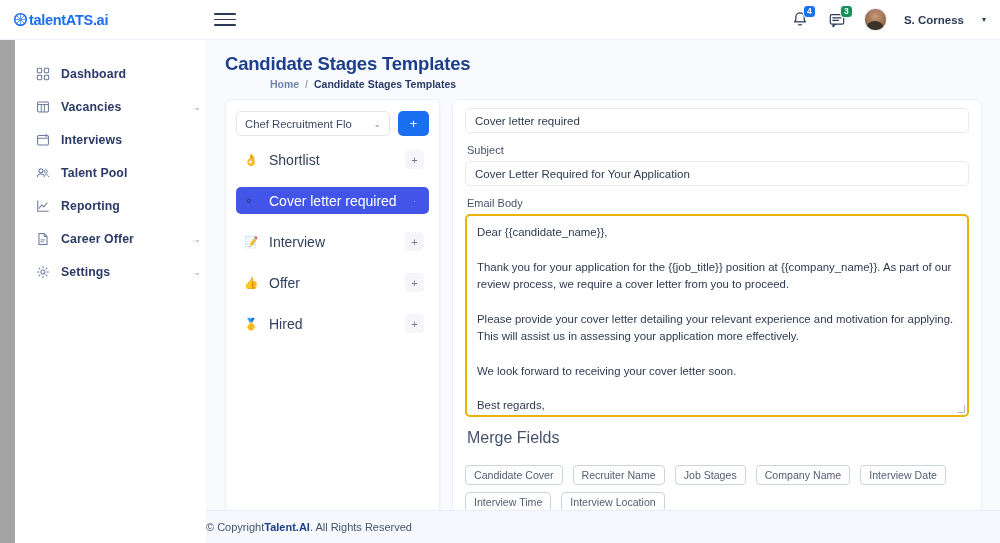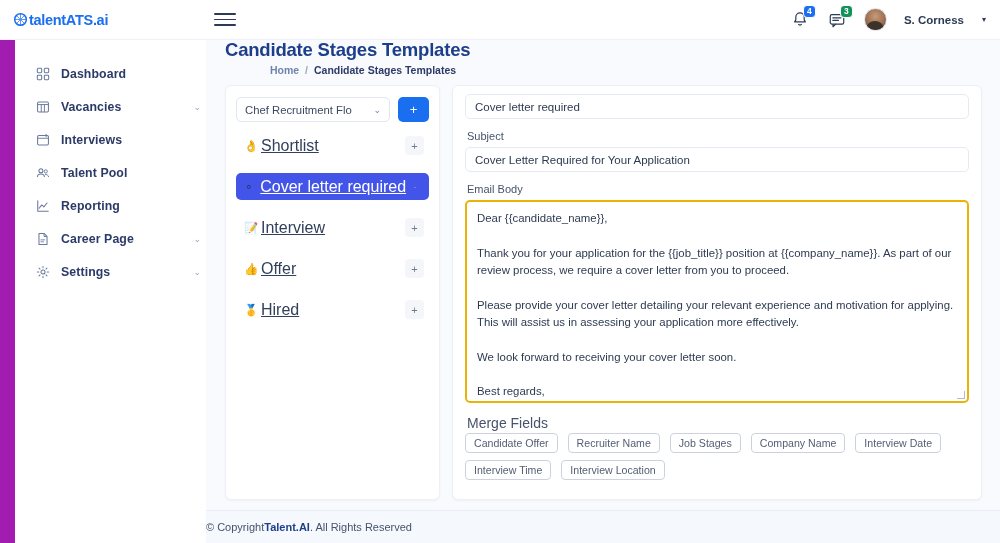--- a/index.html
+++ b/index.html
@@ -4,21 +4,21 @@
 <style>
   * { box-sizing: border-box; }
   html, body {
     margin: 0; padding: 0;
     width: 1000px; height: 543px;
     overflow: hidden;
     font-family: "Liberation Sans", sans-serif;
     background: #ffffff;
     color: #2b3674;
   }
-  .app { position: relative; width: 1000px; height: 543px; background:#a21caf; }
+  .app { position: relative; width: 1000px; height: 543px; background:#a3a3a3; }
 
   
   .topbar {
     position: absolute; top:0; left:0; width:1000px; height:40px;
     background:#ffffff; display:flex; align-items:center;
     border-bottom:1px solid #eef1f8; z-index:5;
   }
   .logo-wrap { width:206px; display:flex; align-items:center; padding-left:13px; gap:1px; }
   .logo-mark { width:15px; height:15px; position:relative; flex:0 0 auto; }
   .logo-text { font-size:14.5px; font-weight:bold; color:#1a6ef0; letter-spacing:-0.3px; }
@@ -53,21 +53,21 @@
   }
   .nav-item {
     display:flex; align-items:center; height:33px; padding:0 16px 0 21px;
     cursor:pointer; gap:11px;
   }
   .nav-ico { width:14px; height:14px; flex:0 0 auto; display:block; }
   .nav-label { font-size:12.3px; font-weight:bold; color:#2b3a67; letter-spacing:0.1px; }
   .nav-chev { margin-left:auto; color:#9aa5bd; font-size:9px; }
 
   
-  .main { position:absolute; top:26px; left:206px; width:794px; height:503px; background:#f8fafd; }
+  .main { position:absolute; top:40px; left:206px; width:794px; height:503px; background:#f8fafd; }
   .page-head { padding:13px 0 0 19px; }
   .page-title { font-size:18.5px; font-weight:bold; color:#1d3f8b; letter-spacing:-0.2px; }
   .crumbs { margin-top:3px; font-size:10.5px; font-weight:bold; }
   .crumb-home { color:#6f84ad; cursor:pointer;margin-left:45px; }
   .crumb-sep { color:#9aa5bd; margin:0 3px; }
   .crumb-cur { color:#2b3a67; }
 
   .content { display:flex; gap:12px; padding:9px 18px 0 19px; }
 
   
@@ -87,21 +87,21 @@
     width:31px; height:25px; background:#1a6ef0; border-radius:5px; color:#fff;
     display:flex; align-items:center; justify-content:center; font-size:13px; cursor:pointer;
     border:none;
   }
   .stage-list { margin-top:10px; }
   .stage-row {
     height:27px; display:flex; align-items:center; border-radius:5px;
     padding:0 5px 0 8px; margin-bottom:14px; cursor:pointer;
   }
   .stage-row .emo { font-size:11.5px; width:13px; }
-  .stage-row .nm { font-size:16px; color:#32405c; margin-left:4px; white-space:nowrap;text-decoration:underline; }
+  .stage-row .nm { font-size:14px; color:#32405c; margin-left:12px; white-space:nowrap; }
   .stage-plus {
     margin-left:auto; width:19px; height:19px; border-radius:4px; background:#f4f6fa;
     color:#6a7governor; color:#737c8e; font-size:11px; display:flex; align-items:center; justify-content:center;
   }
   .stage-row.active { background:#4355e8; }
   .stage-row.active .nm { color:#fff; }
   .stage-row.active .stage-plus { background:transparent; color:#9fb0f5; font-size:9px; }
 
   
   .form-card {
@@ -119,21 +119,21 @@
   .first-input { margin-top:8px; }
   .body-box {
     width:100%; height:203px; border:2px solid #eab308; border-radius:5px;
     background:#fff; font-size:11.4px; color:#2d3a50; padding:8px 10px;
     line-height:1.52; white-space:pre-wrap; overflow:hidden; position:relative;
   }
   .body-box::after{
     content:""; position:absolute; right:2px; bottom:2px; width:7px; height:7px;
     border-right:1.5px solid #b3bccd; border-bottom:1.5px solid #b3bccd;
   }
-  .merge-title { font-size:14px; color:#46536b; margin:12px 0 2px 2px; }
+  .merge-title { font-size:16px; color:#46536b; margin:12px 0 18px 2px; }
   .chips { display:flex; flex-wrap:wrap; gap:7px 10px; }
   .chip {
     height:20px; border:1px solid #ccd2de; border-radius:4px; background:#fff;
     font-size:10.6px; color:#535e73; padding:0 8px; display:flex; align-items:center;
     cursor:pointer;
   }
 
   
   .footer {
     position:absolute; left:206px; bottom:0; width:794px; height:33px;
@@ -244,21 +244,21 @@
     </div>
 
     <div class="nav-item">
       <span class="nav-ico">
         <svg width="14" height="14" viewBox="0 0 16 16">
           <path d="M3.4 1.8h6l3.2 3.2v9.2H3.4z" fill="none" stroke="#6b7a9c" stroke-width="1.2" stroke-linejoin="round"></path>
           <path d="M9.2 1.9v3.2h3.3" fill="none" stroke="#6b7a9c" stroke-width="1.1"></path>
           <path d="M5.6 9h4.4M5.6 11.2h3" stroke="#6b7a9c" stroke-width="1" stroke-linecap="round"></path>
         </svg>
       </span>
-      <span class="nav-label">Career Page</span>
+      <span class="nav-label">Career Offer</span>
       <span class="nav-chev">⌄</span>
     </div>
 
     <div class="nav-item">
       <span class="nav-ico">
         <svg width="14" height="14" viewBox="0 0 16 16">
           <circle cx="8" cy="8" r="2.3" fill="none" stroke="#6b7a9c" stroke-width="1.2"></circle>
           <path d="M8 1.6v1.6M8 12.8v1.6M1.6 8h1.6M12.8 8h1.6M3.5 3.5l1.1 1.1M11.4 11.4l1.1 1.1M12.5 3.5l-1.1 1.1M4.6 11.4l-1.1 1.1" stroke="#6b7a9c" stroke-width="1.2" stroke-linecap="round"></path>
         </svg>
       </span>
@@ -332,21 +332,21 @@
 
 Please provide your cover letter detailing your relevant experience and motivation for applying. This will assist us in assessing your application more effectively.
 
 We look forward to receiving your cover letter soon.
 
 Best regards,
 {{recruiter_name}}</div>
 
           <div class="merge-title">Merge Fields</div>
           <div class="chips">
-            <div class="chip">Candidate Offer</div>
+            <div class="chip">Candidate Cover</div>
             <div class="chip">Recruiter Name</div>
             <div class="chip">Job Stages</div>
             <div class="chip">Company Name</div>
             <div class="chip">Interview Date</div>
             <div class="chip">Interview Time</div>
             <div class="chip">Interview Location</div>
           </div>
         </div>
       </div>
 

